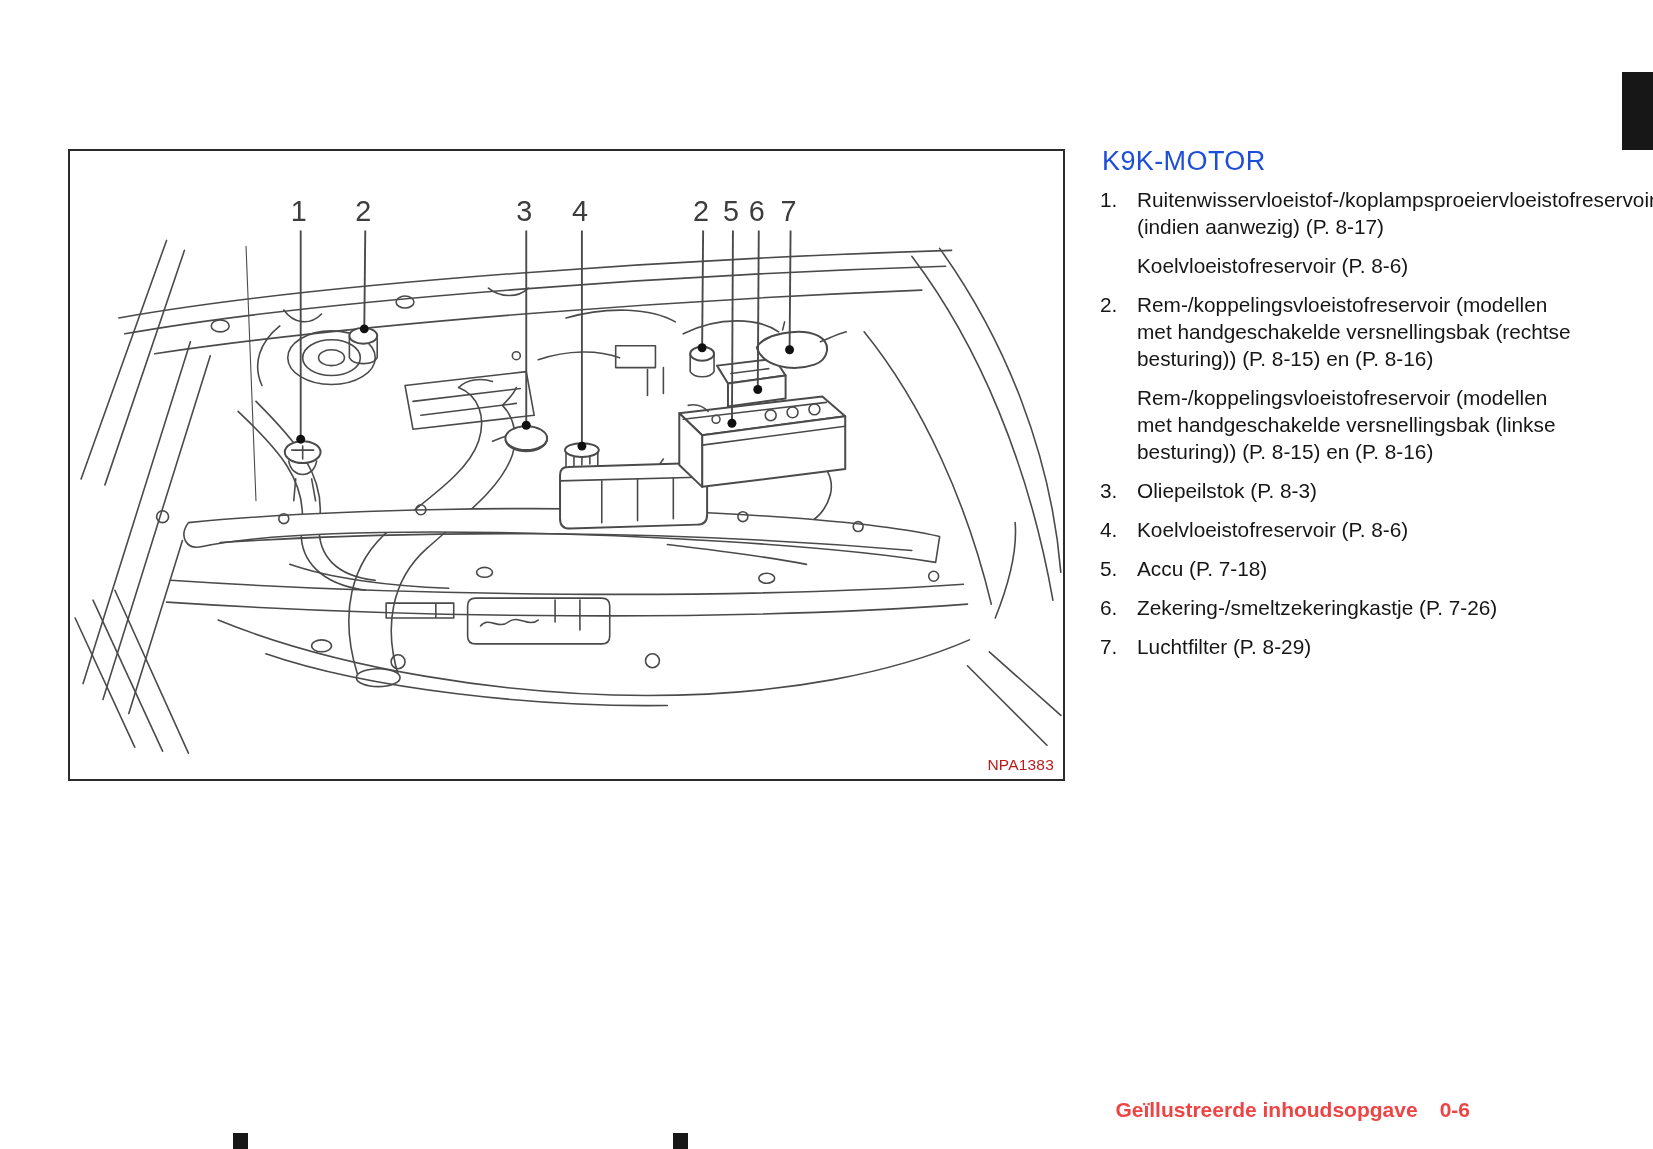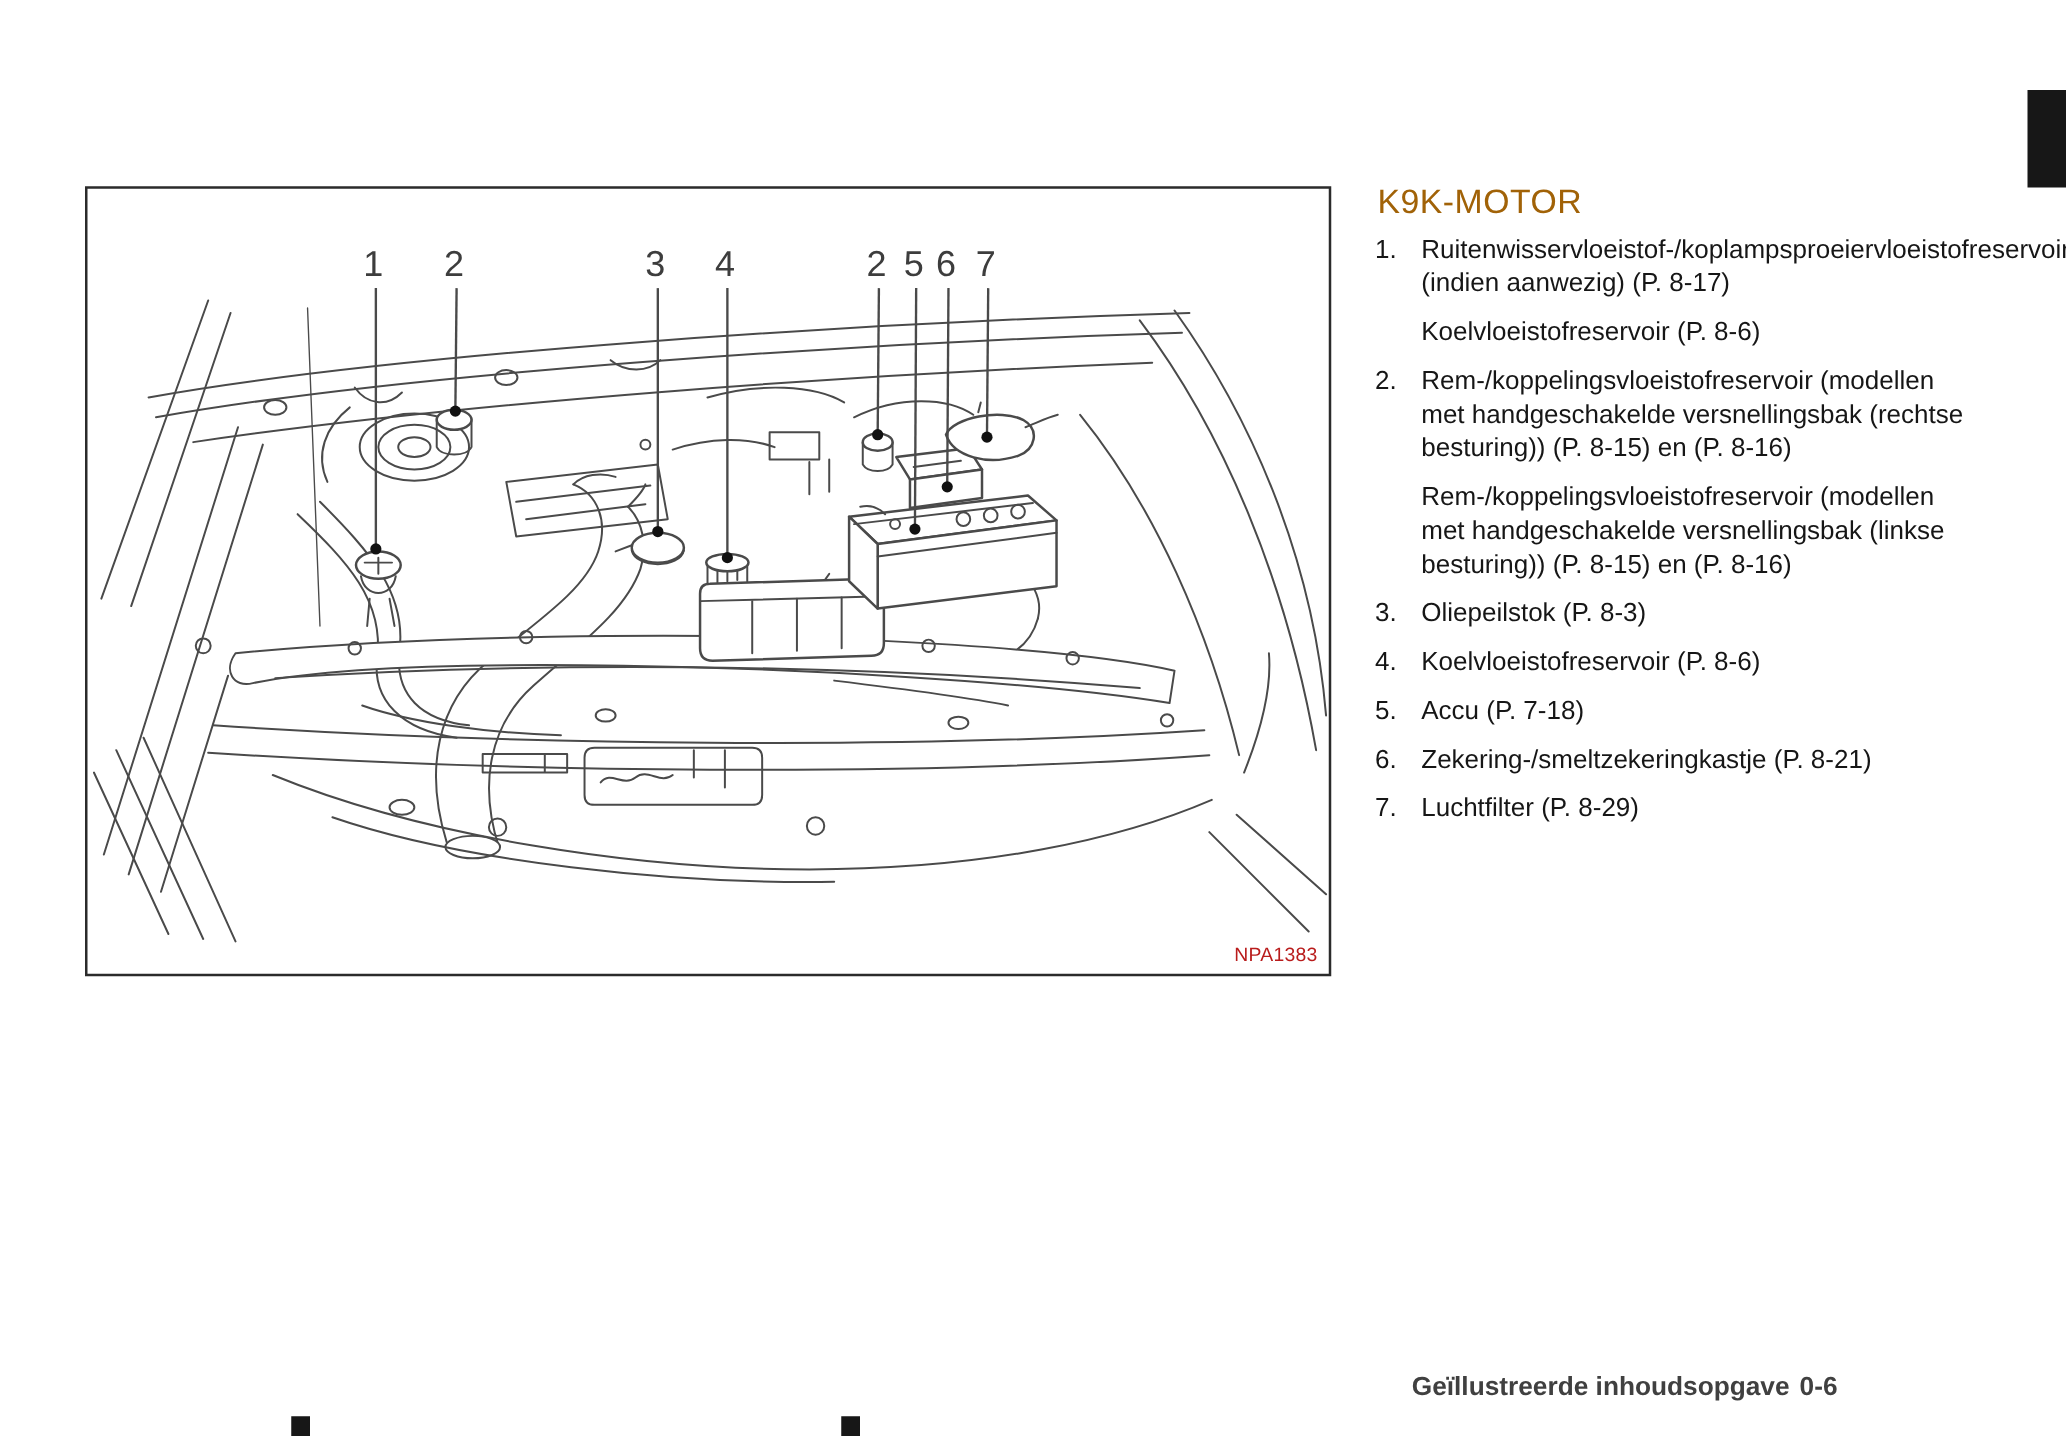--- a/index.html
+++ b/index.html
@@ -15,35 +15,35 @@
   }
   .figure-box svg{position:absolute;left:0;top:0;width:100%;height:100%;}
   .figure-code{
     position:absolute;right:9px;bottom:5px;
     font-size:15.5px;color:#b91c1c;letter-spacing:0.2px;
   }
   
   .legend{position:absolute;left:1100px;top:146px;width:487px;}
   .legend-title{
     font-size:27px;font-weight:normal;letter-spacing:0.4px;
-    margin:0 0 9px 2px;color:#a16207;
+    margin:0 0 9px 2px;color:#1d4ed8;
   }
   .legend-item{display:flex;align-items:flex-start;}
   .legend-item .num{
     width:37px;flex:none;font-size:20.8px;line-height:27px;color:#161616;
   }
   .legend-item .txt{flex:1;min-width:0;}
   .legend-item .txt p{
     margin:0 0 12px;font-size:20.8px;line-height:27px;color:#161616;
   }
   
   .footer{
     position:absolute;top:1098px;right:183px;
-    display:flex;gap:8px;align-items:baseline;
-    font-size:21px;font-weight:bold;color:#404040;
+    display:flex;gap:22px;align-items:baseline;
+    font-size:21px;font-weight:bold;color:#ef4444;
   }
   
   .side-tab{position:absolute;right:0;top:72px;width:31px;height:78px;background:#171717;}
   .regmark{position:absolute;top:1133px;width:15px;height:16px;background:#171717;}
   .regmark.m1{left:233px;}
   .regmark.m2{left:673px;}
   
   .art{stroke:#4a4a4a;fill:none;stroke-width:1.6;stroke-linecap:round;stroke-linejoin:round;}
   .art .bold{stroke-width:2;}
   .art .fillw{fill:#ffffff;}
@@ -238,21 +238,21 @@
       </div>
       <div class="legend-item">
         <span class="num">5.</span>
         <div class="txt">
           <p>Accu (P. 7-18)</p>
         </div>
       </div>
       <div class="legend-item">
         <span class="num">6.</span>
         <div class="txt">
-          <p>Zekering-/smeltzekeringkastje (P. 8-21)</p>
+          <p>Zekering-/smeltzekeringkastje (P. 7-26)</p>
         </div>
       </div>
       <div class="legend-item">
         <span class="num">7.</span>
         <div class="txt">
           <p>Luchtfilter (P. 8-29)</p>
         </div>
       </div>
     </div>
 </div>

